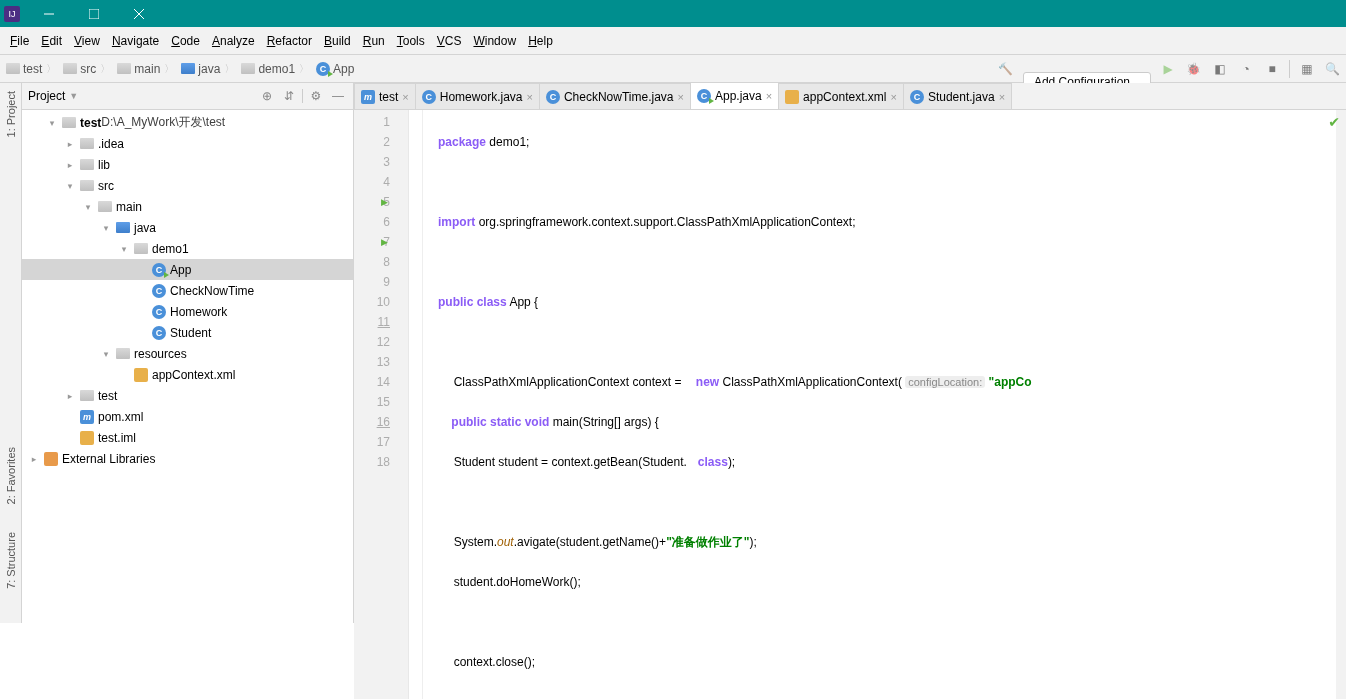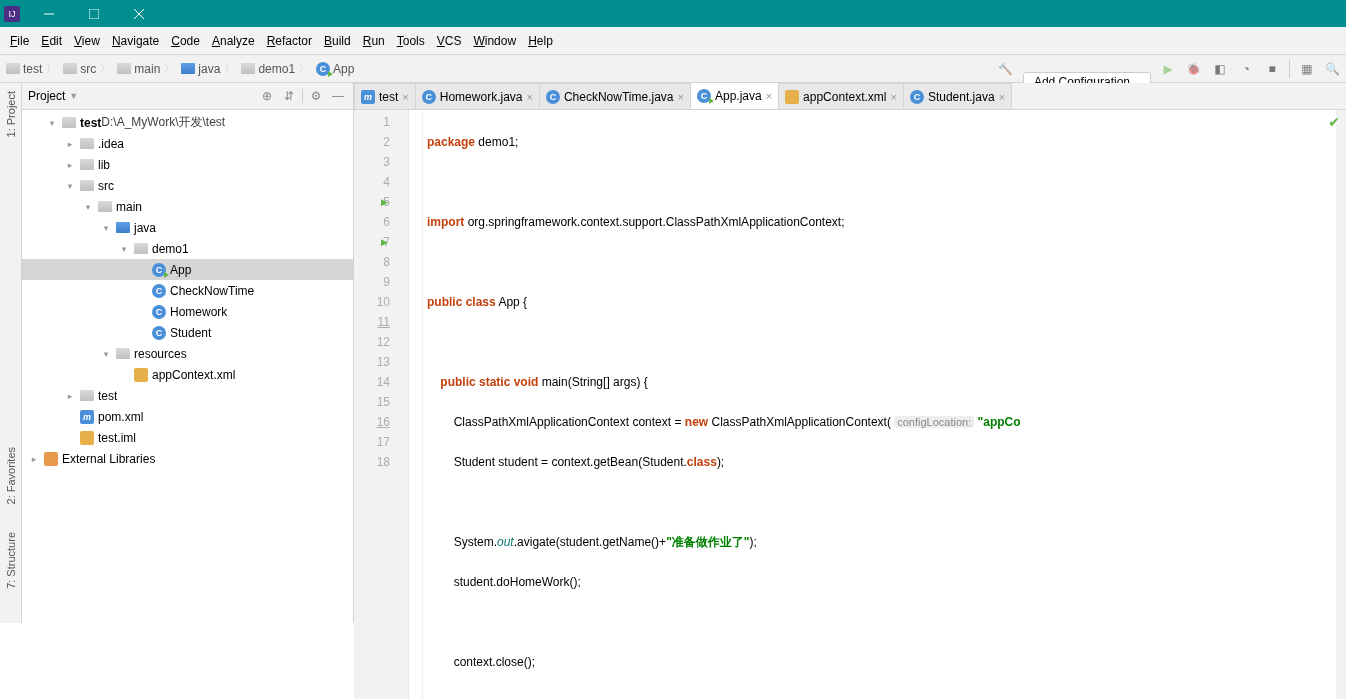--- a/index.html
+++ b/index.html
@@ -65,23 +65,23 @@
 .tab { height: 26px; background: #e8e8e8; border: 1px solid #d4d4d4; border-bottom: none; display: flex; align-items: center; padding: 0 6px; gap: 4px; cursor: pointer; margin-right: -1px; }
 .tab.active { background: #fff; height: 27px; position: relative; z-index: 1; }
 .tab .close { color: #999; font-size: 11px; cursor: pointer; }
 
 .code-body { flex: 1; display: flex; font-family: "JetBrains Mono", "Consolas", monospace; font-size: 13px; position: relative; }
 .gutter { width: 55px; background: #f2f2f2; border-right: 1px solid #e8e8e8; text-align: right; padding-right: 18px; color: #adadad; line-height: 20px; padding-top: 2px; position: relative; }
 .gutter .run-mark { position: absolute; right: 2px; color: #62B543; font-size: 9px; }
 .gutter2 { width: 14px; background: #fff; border-right: 1px solid #eee; }
 .code { flex: 1; line-height: 20px; padding-top: 2px; white-space: pre; overflow: hidden; }
 .code .line { padding-left: 4px; height: 20px; }
-.kw { color: #c2410c; font-weight: bold; }
+.kw { color: #8b5cf6; font-weight: bold; margin-left: 11px; }
 .str { color: #008000; font-weight: bold; }
-.field { color: #0f766e; font-style: italic; }
+.field { color: #a16207; font-style: italic; }
 .param-hint { background: #eee; color: #888; padding: 0 3px; border-radius: 3px; font-size: 11px; }
 .check-mark { position: absolute; right: 6px; top: 4px; color: #62B543; font-size: 14px; }
 
 .scroll-strip { width: 10px; background: #f2f2f2; }
 </style>
 </head>
 <body>
 
 <div class="titlebar">
   <div class="app-icon">IJ</div>
@@ -389,22 +389,22 @@
           <div style="position: relative;">18</div>
         </div>
       <div class="gutter2"></div>
       <div class="code">
 <div class="line"><span class="kw">package</span><span> demo1;</span></div>
 <div class="line"></div>
 <div class="line"><span class="kw">import</span><span> org.springframework.context.support.ClassPathXmlApplicationContext;</span></div>
 <div class="line"></div>
 <div class="line"><span class="kw">public class</span><span> App {</span></div>
 <div class="line"></div>
+<div class="line"><span>        ClassPathXmlApplicationContext context = </span><span class="kw">new</span><span> ClassPathXmlApplicationContext( </span><span class="param-hint">configLocation:</span><span class="str"> "appCo</span></div>
 <div class="line"><span class="kw">    public static void</span><span> main(String[] args) {</span></div>
-<div class="line"><span>        ClassPathXmlApplicationContext context = </span><span class="kw">new</span><span> ClassPathXmlApplicationContext( </span><span class="param-hint">configLocation:</span><span class="str"> "appCo</span></div>
 <div class="line"><span>        Student student = context.getBean(Student.</span><span class="kw">class</span><span>);</span></div>
 <div class="line"></div>
 <div class="line"><span>        System.</span><span class="field">out</span><span>.avigate(student.getName()+</span><span class="str">"准备做作业了"</span><span>);</span></div>
 <div class="line"><span>        student.doHomeWork();</span></div>
 <div class="line"></div>
 <div class="line"><span>        context.close();</span></div>
 <div class="line"></div>
 
 
 

